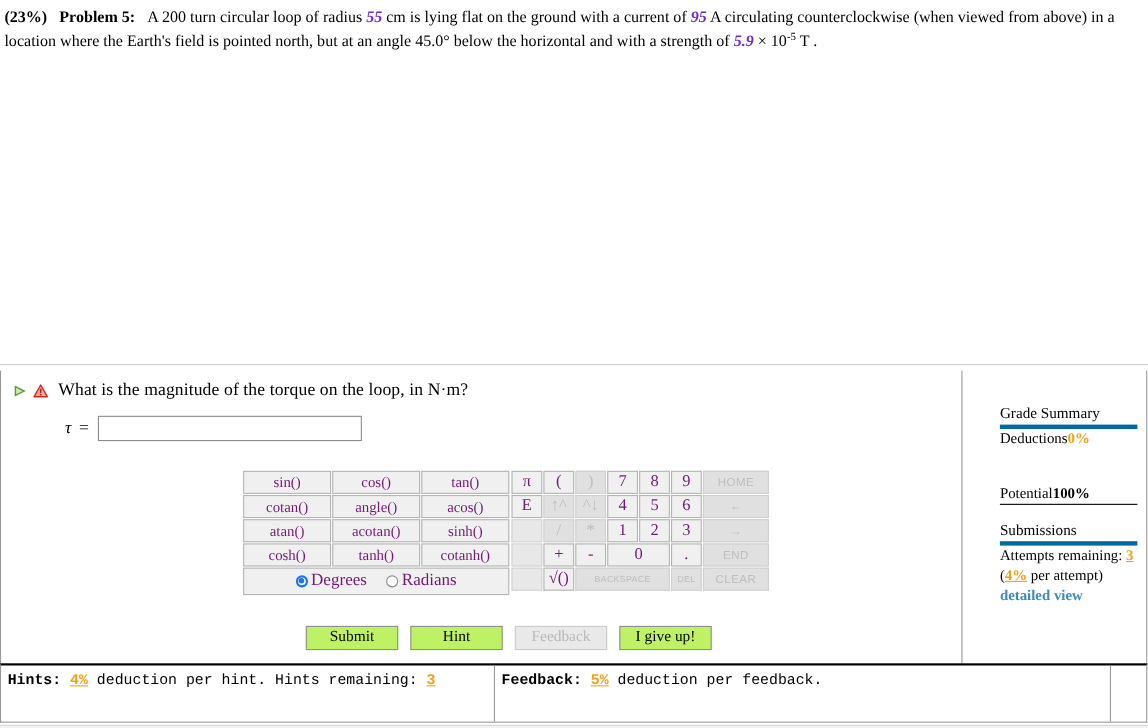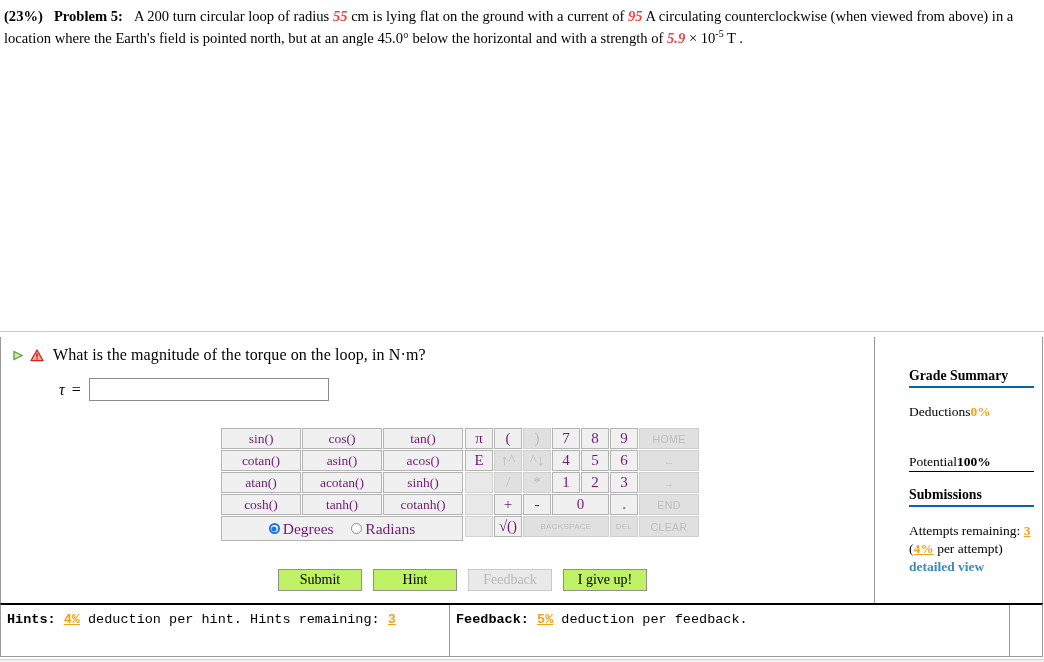--- a/index.html
+++ b/index.html
@@ -17,21 +17,21 @@
     overflow: hidden;
   }
 
   
   #problem-statement {
     padding: 6px 8px 0 4px;
     line-height: 1.42;
     font-size: 14.6px;
   }
   .pct-weight, .problem-label { font-weight: bold; }
-  .hl { color: #ef4444; font-weight: bold; font-style: italic; }
+  .hl { color: #6d28d9; font-weight: bold; font-style: italic; }
   sup { font-size: 0.68em; vertical-align: super; }
 
   
   #top-divider {
     position: absolute;
     left: 0;
     top: 331px;
     width: 1044px;
     height: 0;
     border-top: 1px solid #cccccc;
@@ -219,25 +219,25 @@
     left: 875px;
     top: 0;
     width: 168px;
     height: 100%;
     padding: 31px 10px 0 33px;
     box-sizing: border-box;
     font-family: "Liberation Serif", serif;
     font-size: 13.5px;
   }
   .gs-title {
-    font-weight: bold;
+    font-weight: normal;
     font-size: 13.8px;
     padding-bottom: 2px;
-    border-bottom: 2px solid #0369a1;
-    margin-bottom: 15px;
+    border-bottom: 4px solid #0369a1;
+    margin-bottom: 0;
   }
   .gs-row {
     display: flex;
     justify-content: flex-start;
     align-items: baseline;
     padding: 1px 0;
     font-size: 13.5px;
   }
   .gs-row.bordered { border-bottom: 1px solid #000000; margin-top: 32px; }
   .gs-val-orange { color: #f5a01a; font-weight: bold; }
@@ -343,21 +343,21 @@
 
       <table class="calc" id="fn-pad">
         <tbody>
           <tr>
             <td>sin()</td>
             <td>cos()</td>
             <td>tan()</td>
           </tr>
           <tr>
             <td>cotan()</td>
-            <td>asin()</td>
+            <td>angle()</td>
             <td>acos()</td>
           </tr>
           <tr>
             <td>atan()</td>
             <td>acotan()</td>
             <td>sinh()</td>
           </tr>
           <tr>
             <td>cosh()</td>
             <td>tanh()</td>

